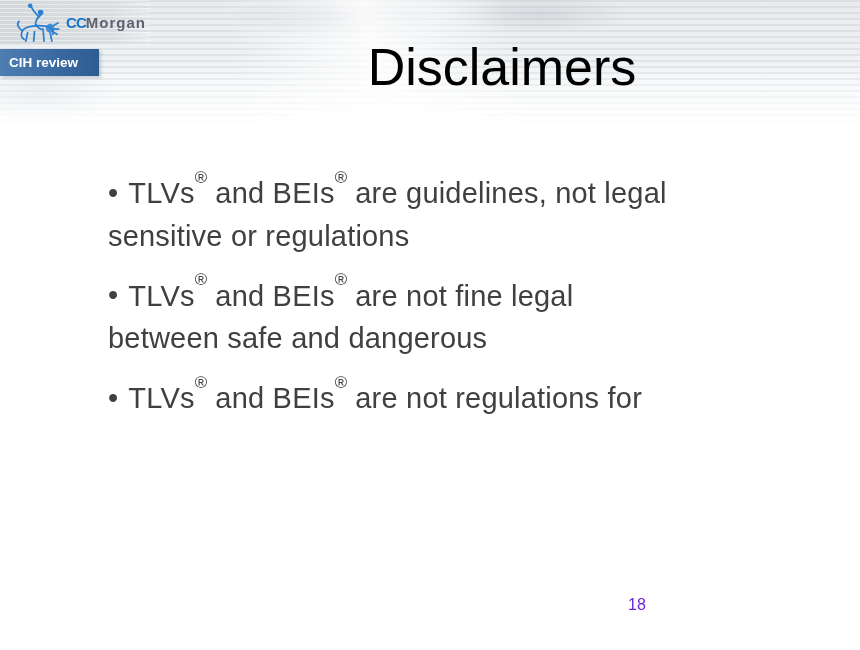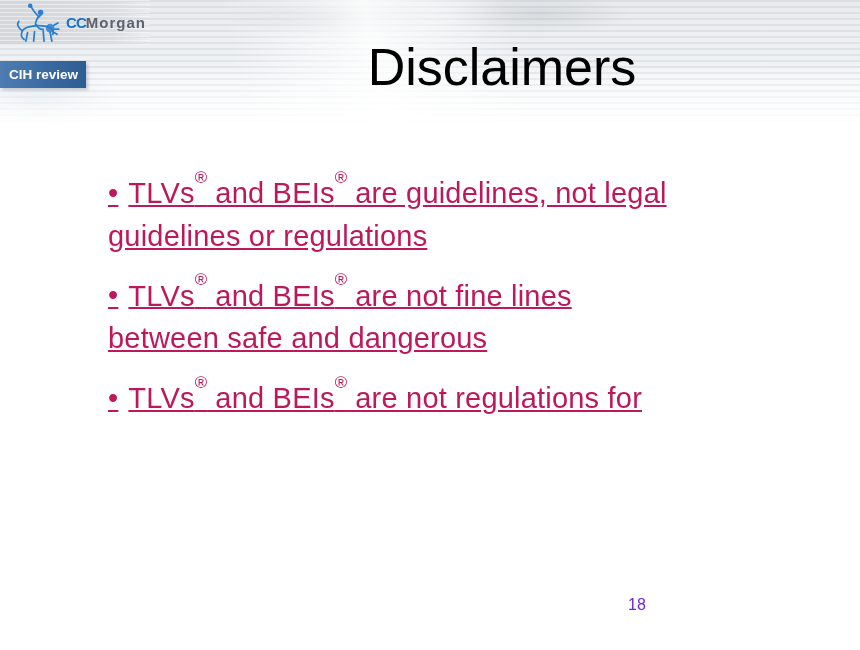--- a/index.html
+++ b/index.html
@@ -44,29 +44,28 @@
   }
   .logo-art { width: 52px; height: 42px; flex: 0 0 auto; }
   .logo-text { white-space: nowrap; font-size: 15px; line-height: 15px; margin-left: 2px; }
   .logo-cc { font-weight: 800; color: #1a73c8; letter-spacing: -1px; }
   .logo-name { font-weight: 600; color: #5d646d; letter-spacing: 1px; }
 
   
   .cih-badge {
     position: absolute;
     top: 49px; left: 0;
-    width: 86px; height: 27px;
+    width: 99px; height: 27px;
     background: linear-gradient(90deg, #4e7db2 0%, #3a6aa1 55%, #2e5d92 100%);
     box-shadow: 2px 2px 3px rgba(60,80,100,0.25);
     color: #ffffff;
     font-size: 13.5px;
     font-weight: bold;
     line-height: 27px;
     padding-left: 9px;
-    margin-top: 12px;
   }
 
   
   .slide-title {
     position: absolute;
     top: 38px; left: 0;
     width: 860px;
     padding-left: 60px;
     text-align: center;
     font-size: 52px;
@@ -74,22 +73,21 @@
     color: #000000;
     font-weight: normal;
     margin-left: 42px;
   }
 
   
   .bullets {
     position: absolute;
     top: 165px; left: 108px;
     width: 700px;
-    color: #be185d;
-    text-decoration: underline;
+    color: #404040;
   }
   .bullet {
     font-size: 29px;
     line-height: 43px;
     margin-bottom: 10px;
     letter-spacing: 0.2px;
   }
   .bullet .marker { margin-right: 10px; }
   .reg {
     font-size: 58%;
@@ -145,23 +143,23 @@
     </span>
     <span class="logo-text"><span class="logo-cc">CC</span><span class="logo-name">Morgan</span></span>
   </div>
 
   <div class="cih-badge">CIH review</div>
 
   <div class="slide-title">Disclaimers</div>
 
   <div class="bullets">
 
-    <p class="bullet"><span class="marker">•</span><span>TLVs</span><sup class="reg">®</sup><span> and BEIs</span><sup class="reg">®</sup><span> are guidelines, not legal</span><br><span>guidelines or regulations</span></p>
+    <p class="bullet"><span class="marker">•</span><span>TLVs</span><sup class="reg">®</sup><span> and BEIs</span><sup class="reg">®</sup><span> are guidelines, not legal</span><br><span>sensitive or regulations</span></p>
 
-    <p class="bullet"><span class="marker">•</span><span>TLVs</span><sup class="reg">®</sup><span> and BEIs</span><sup class="reg">®</sup><span> are not fine lines</span><br><span>between safe and dangerous</span></p>
+    <p class="bullet"><span class="marker">•</span><span>TLVs</span><sup class="reg">®</sup><span> and BEIs</span><sup class="reg">®</sup><span> are not fine legal</span><br><span>between safe and dangerous</span></p>
 
 
     <p class="bullet"><span class="marker">•</span><span>TLVs</span><sup class="reg">®</sup><span> and BEIs</span><sup class="reg">®</sup><span> are not regulations for</span><br></p>
 
   </div>
 
   <div class="page-number">18</div>
 
 </div>
 

